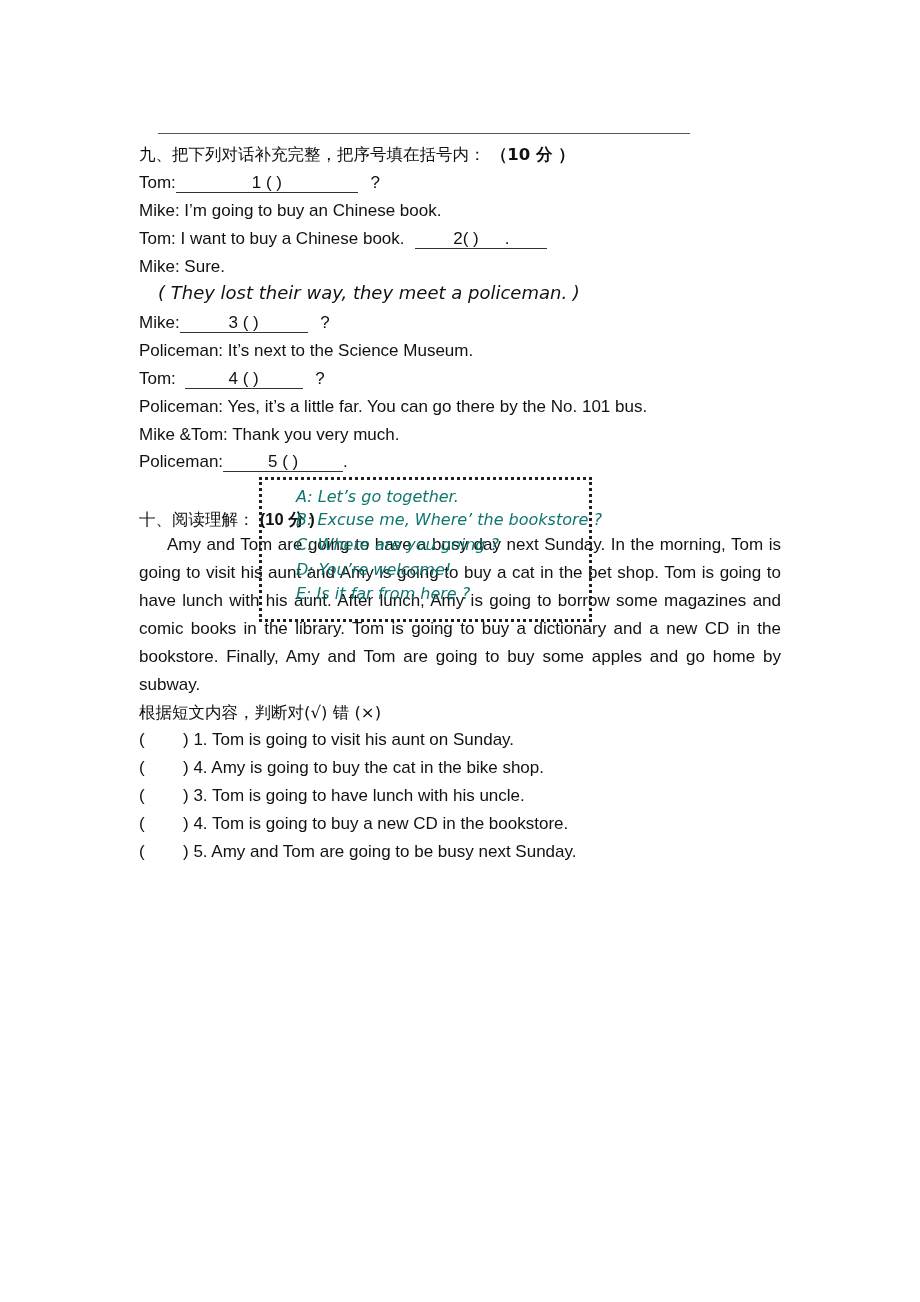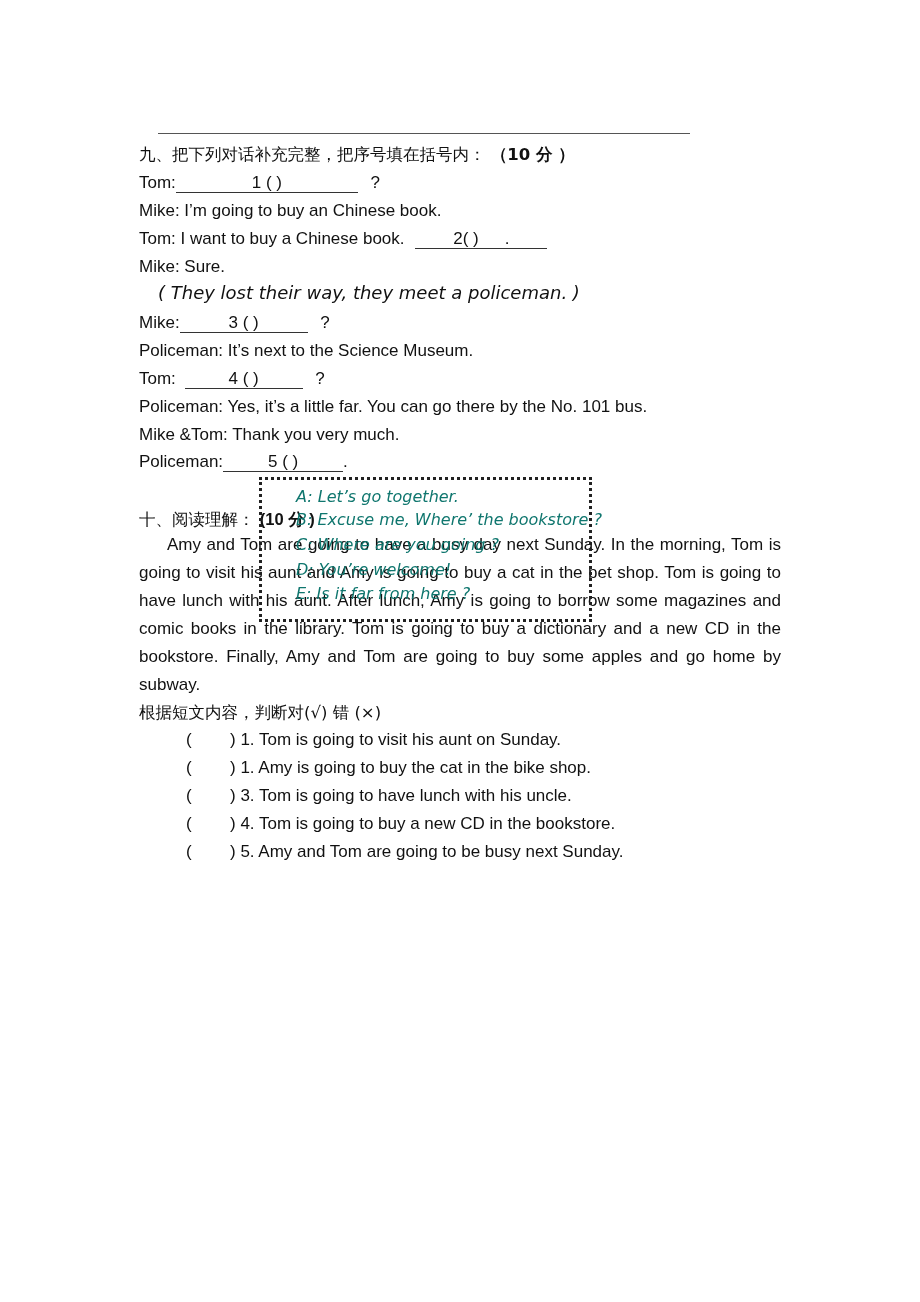--- a/index.html
+++ b/index.html
@@ -11,21 +11,21 @@
   .cjk  { font-family:"DejaVu Sans", sans-serif; font-size:16.5px; }
   .bold { font-weight:bold; }
   .it   { font-family:"DejaVu Sans", sans-serif; font-style:italic; font-size:18px; }
   .blank { display:inline-block; border-bottom:1px solid #333; text-align:center; line-height:18px; }
   .para { position:absolute; left:139px; width:642px; font-size:17px; line-height:28px; text-align:justify; }
   .para p { margin:0; text-indent:28px; }
   .box { position:absolute; left:259px; top:477px; width:333px; height:145px;
          border:3px dotted #222; box-sizing:border-box; }
   .opt { position:absolute; left:272px; font-family:"DejaVu Sans", sans-serif; font-style:italic;
          font-size:16px; color:#0f766e; white-space:nowrap;margin-left:24px; }
-  .judge { position:absolute; left:139px; font-size:17px; white-space:nowrap;margin-left:47px; }
+  .judge { position:absolute; left:139px; font-size:17px; white-space:nowrap; }
   .judge .paren-l { display:inline-block; width:44px; }
 </style>
 </head>
 <body>
 
 <div class="page">
   <div class="rule"></div>
 
   <div class="line cjk" style="top:145px;">
     <span>九、把下列对话补充完整，把序号填在括号内：</span>
@@ -95,21 +95,21 @@
   </div>
 
   <div class="line cjk" style="top:703px;">根据短文内容，判断对(√) 错 (×)</div>
 
   <div class="judge" style="top:730px;">
     <span class="paren-l">(</span><span>)</span>
     <span>1. Tom is going to visit his aunt on Sunday.</span>
   </div>
   <div class="judge" style="top:758px;">
     <span class="paren-l">(</span><span>)</span>
-    <span>1. Amy is going to buy the cat in the bike shop.</span>
+    <span>4. Amy is going to buy the cat in the bike shop.</span>
   </div>
   <div class="judge" style="top:786px;">
     <span class="paren-l">(</span><span>)</span>
     <span>3. Tom is going to have lunch with his uncle.</span>
   </div>
   <div class="judge" style="top:814px;">
     <span class="paren-l">(</span><span>)</span>
     <span>4. Tom is going to buy a new CD in the bookstore.</span>
   </div>
   <div class="judge" style="top:842px;">

